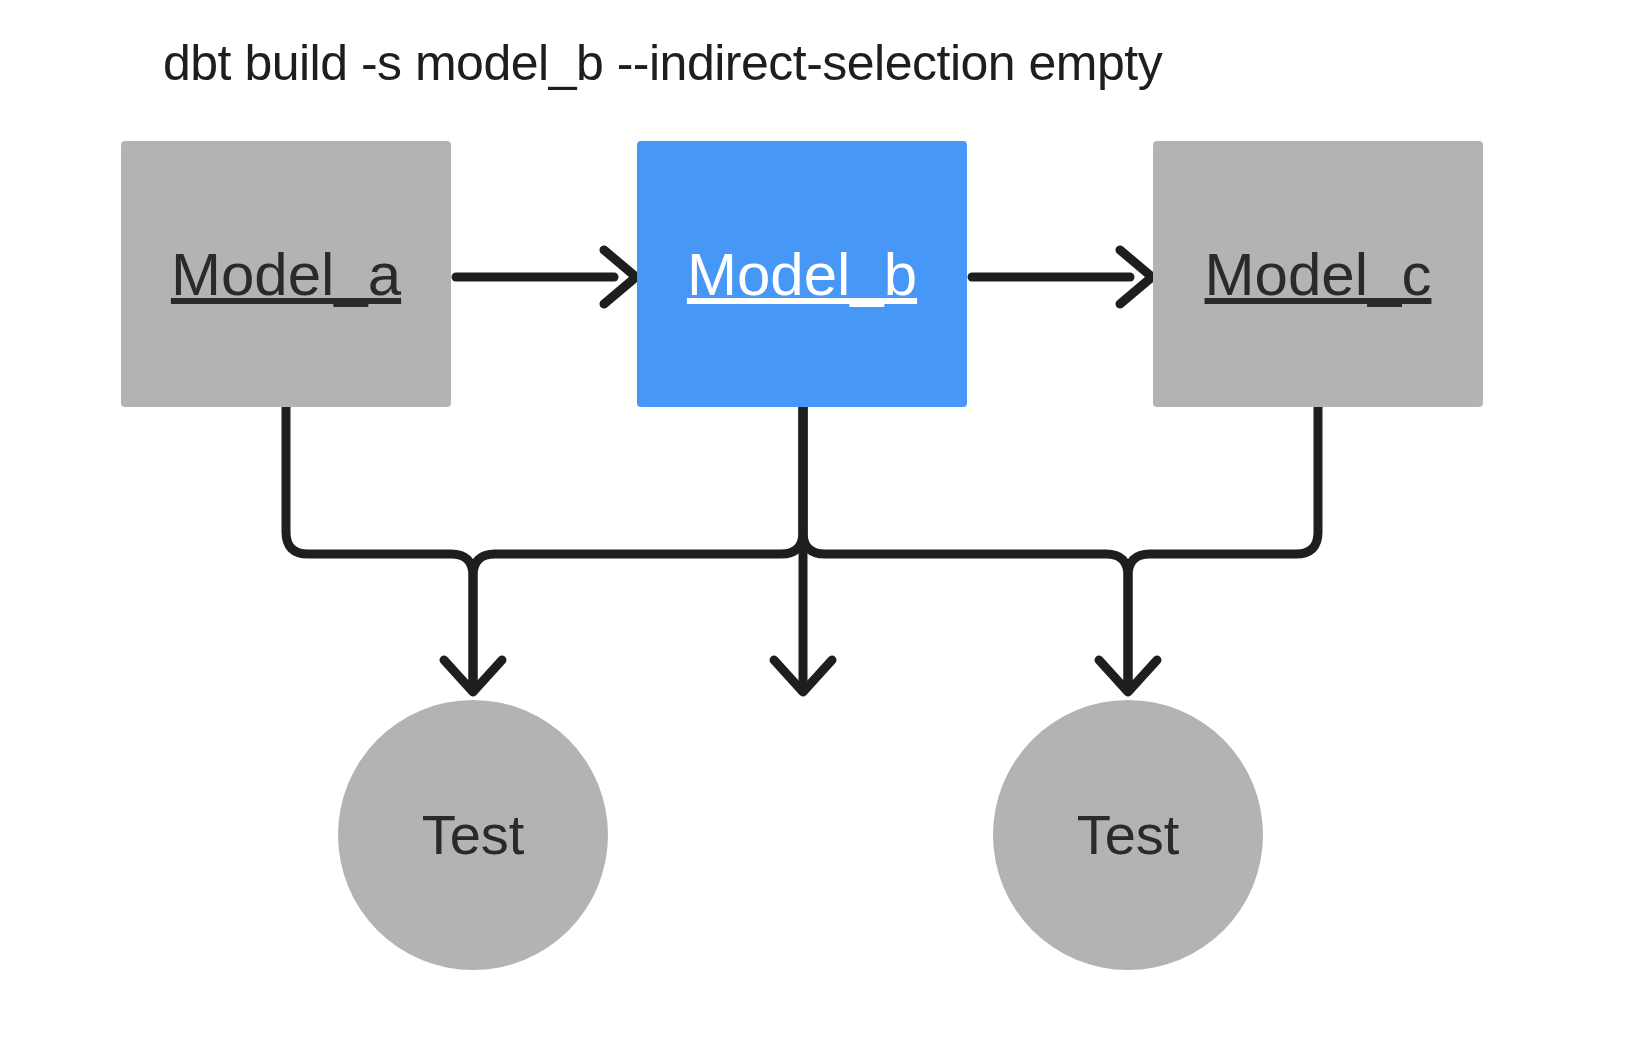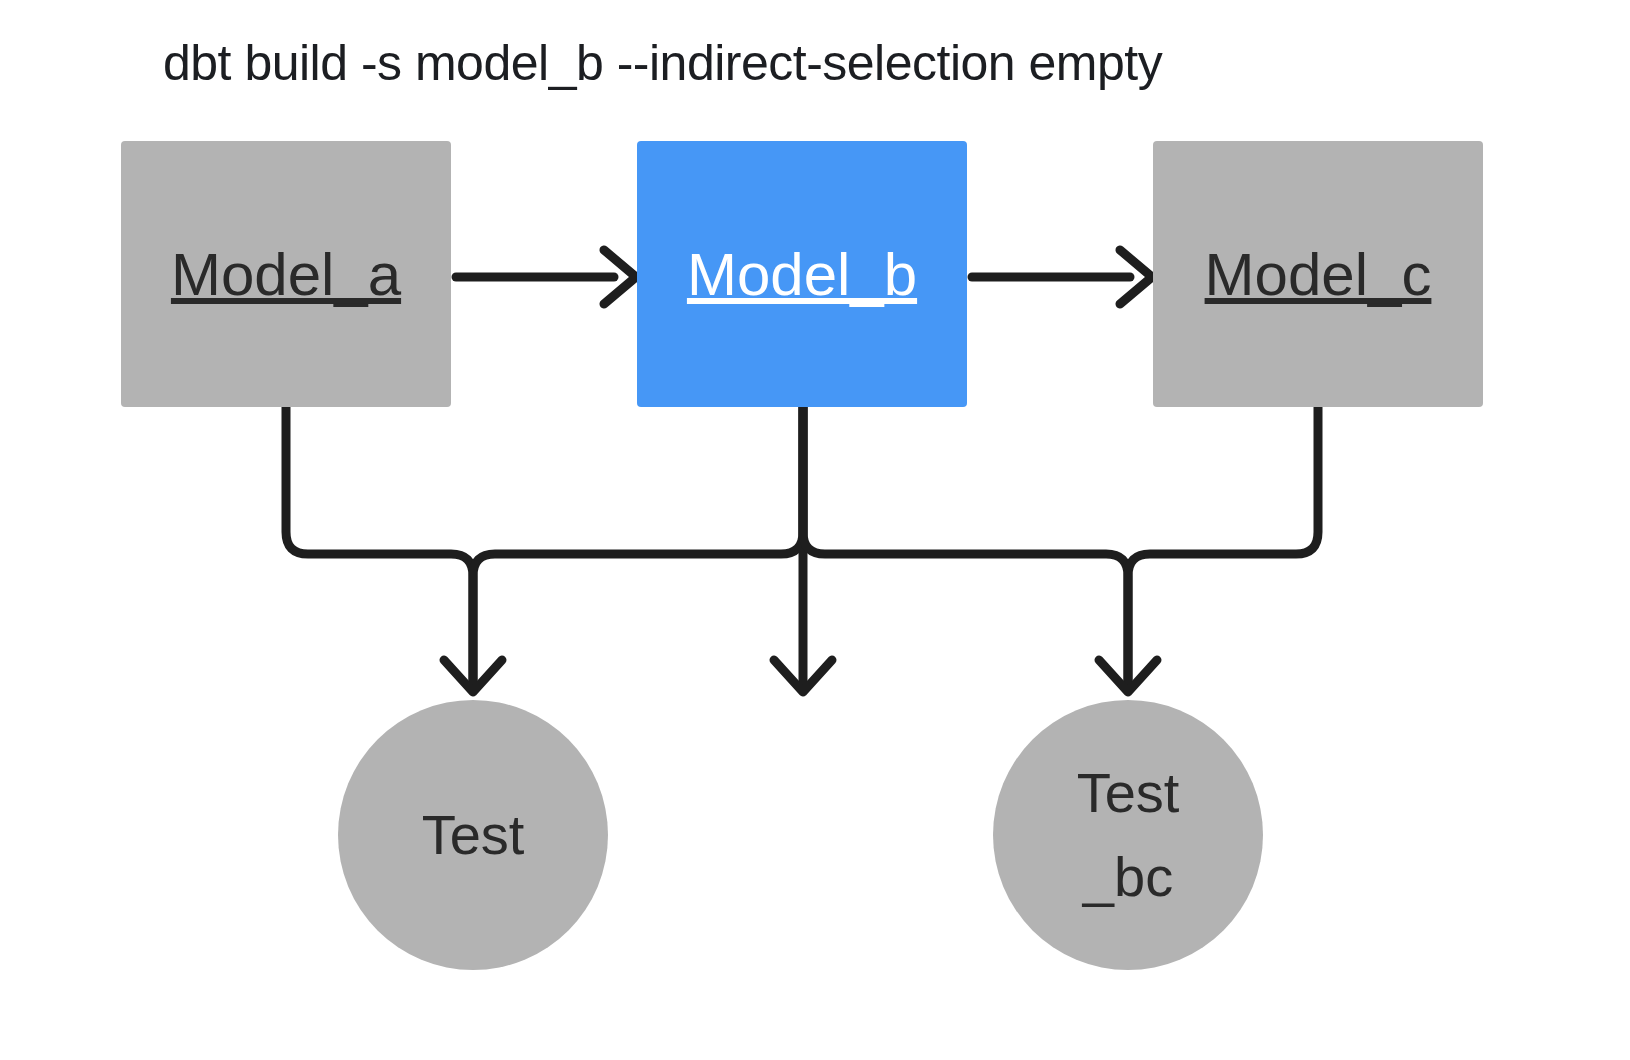--- a/index.html
+++ b/index.html
@@ -119,16 +119,15 @@
   </div>
   <div class="node-box selected" id="model-b">
     <span>Model_b</span>
   </div>
 
   <div class="test-circle" id="test-ab">
     <span class="circle-line">Test</span>
   </div>
   <div class="test-circle" id="test-bc">
     <span class="circle-line">Test</span>
-    <span class="circle-line">_bc</span>
   </div>
 
 </div>
 
 </body></html>

